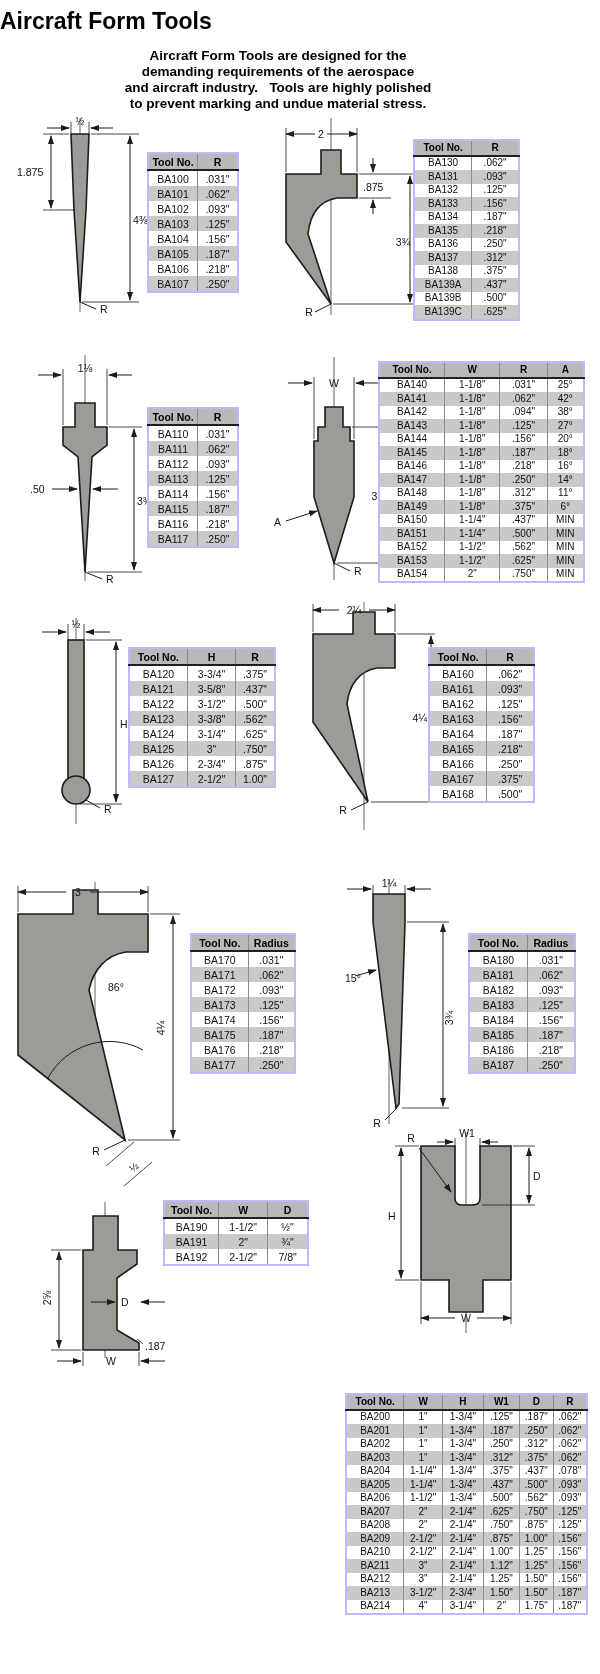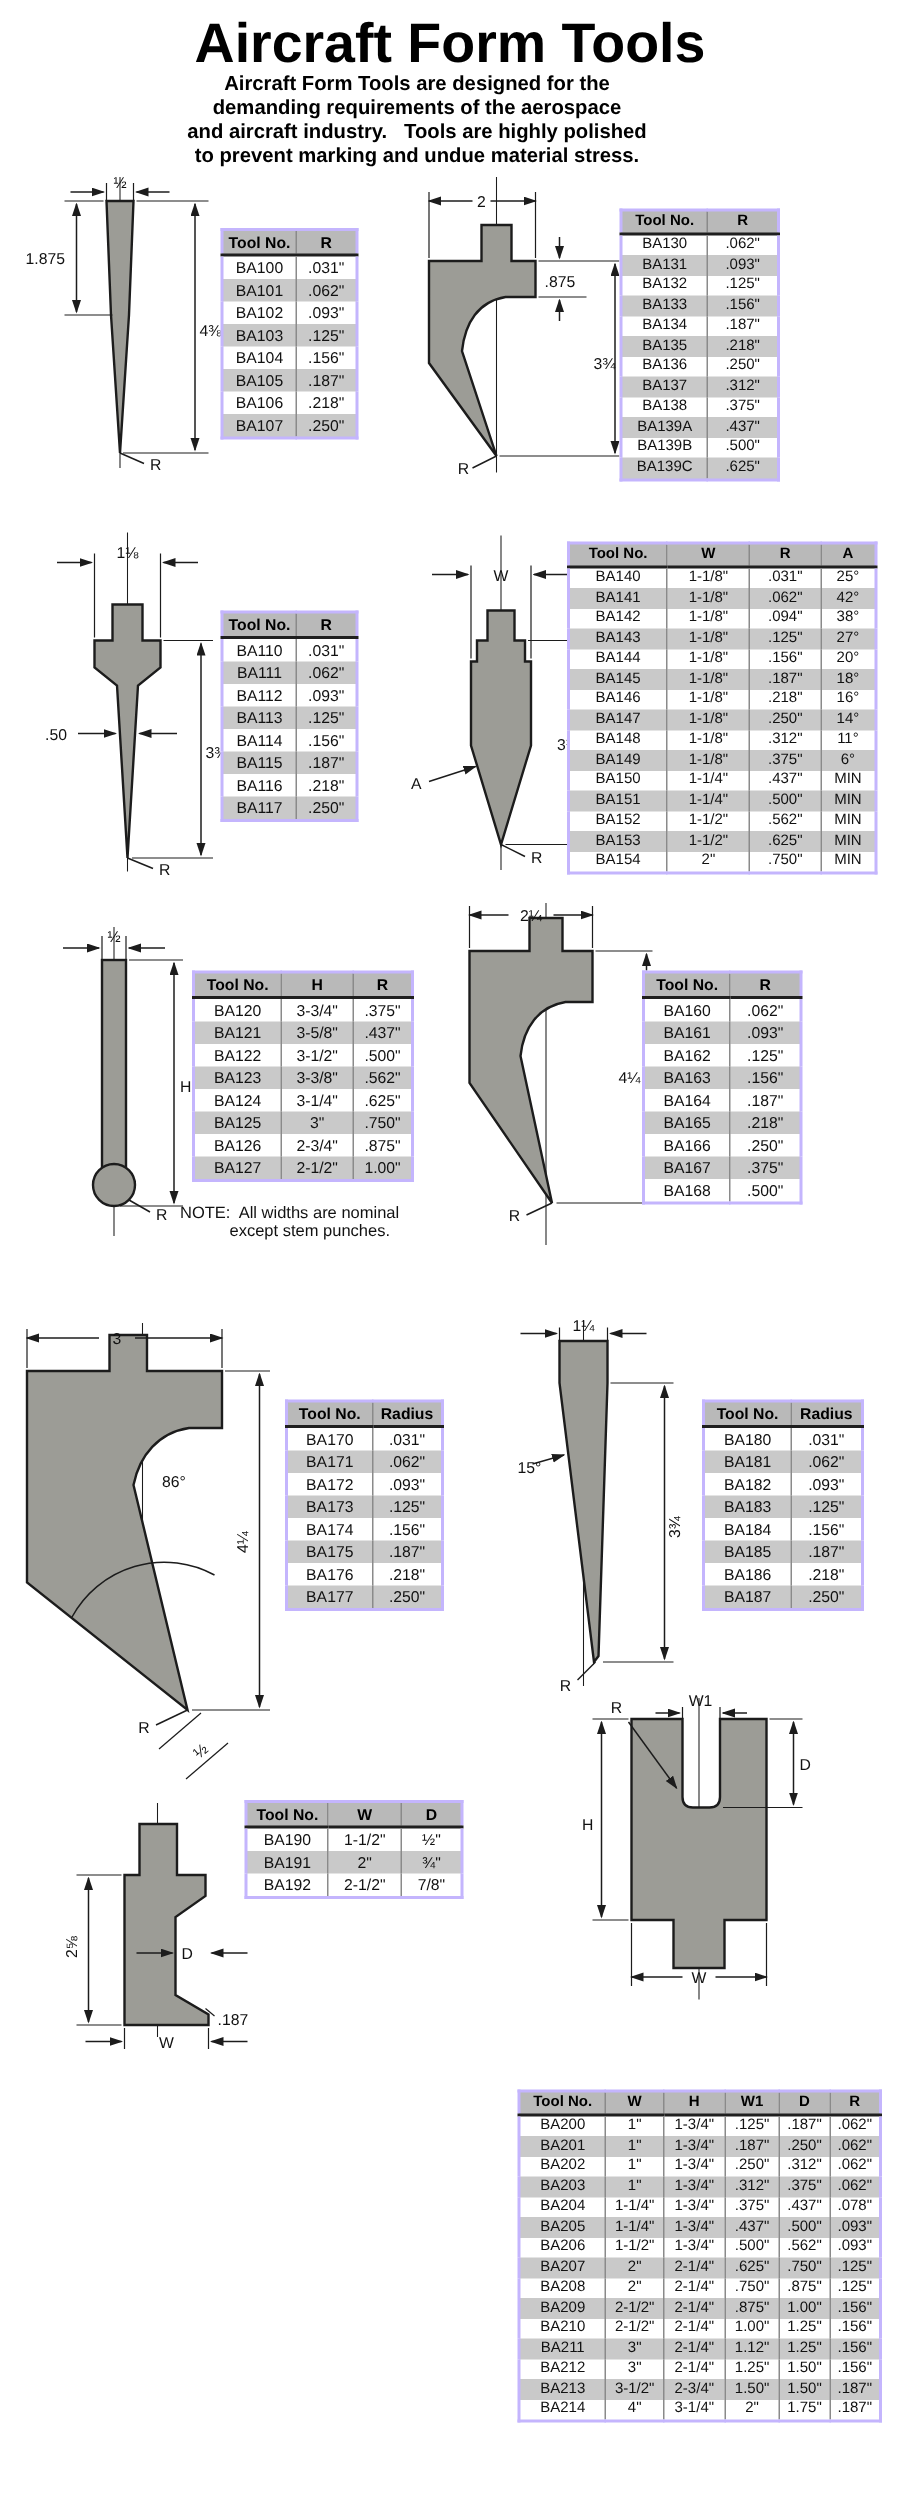--- a/index.html
+++ b/index.html
@@ -1,19 +1,19 @@
 <!DOCTYPE html>
 <html><head>
 <meta charset="utf-8">
 <style>
   html,body{margin:0;padding:0;background:#ffffff;}
   #page{position:relative;width:600px;height:1674px;background:#ffffff;overflow:hidden;
         font-family:"Liberation Sans",sans-serif;color:#000;}
   .abs{position:absolute;}
-  #title{left:0;top:8px;width:600px;text-align:center;font-size:37px;font-weight:bold;}
+  #title{left:0;top:8px;width:600px;font-size:23px;font-weight:bold;}
   #subtitle{left:0;top:48px;width:556px;text-align:center;font-size:13.5px;font-weight:bold;
             line-height:16px;white-space:pre-wrap;}
   #note{font-size:11px;color:#111;}
   #note .n2{padding-left:33px;}
 
   table.ctab{border-collapse:collapse;width:100%;border:2px solid #c4b5fd;background:#fff;
              font-family:"Liberation Sans",sans-serif;}
   table.ctab th{background:#b9b9b9;font-weight:bold;border-bottom:2px solid #1f1f1f;
                 font-size:10.5px;padding:1.5px 2px;}
   table.ctab td{text-align:center;font-size:10.5px;padding:1.5px 2px;color:#111;}
@@ -543,24 +543,20 @@
             <td>.375"</td>
           </tr>
           <tr>
             <td>BA168</td>
             <td>.500"</td>
           </tr>
         </tbody>
       </table>
   </div>
 
-  <div class="abs" id="note" style="left:120px;top:803px;width:220px">
-    <div style="white-space:pre-wrap">NOTE:  All widths are nominal</div>
-    <div class="n2">except stem punches.</div>
-  </div>
 
   <svg class="abs" style="left:8px;top:878px" width="190" height="315" viewBox="0 0 190 315">
     <line class="cl" x1="87" y1="4" x2="87" y2="150"></line>
     <path class="tool" d="M65,12 H90 V36 H140 V74 H118 C98,77 85,92 81,112 L117,262 L10,177 V36 H65 Z"></path>
     <path class="dim" d="M40,200 A70,70 0 0 1 135,172"></path>
     <g class="ext">
       <line x1="10" y1="34" x2="10" y2="8"></line>
         <line x1="140" y1="34" x2="140" y2="8"></line>
       <line x1="142" y1="36" x2="172" y2="36"></line>
         <line x1="120" y1="262" x2="172" y2="262"></line>

